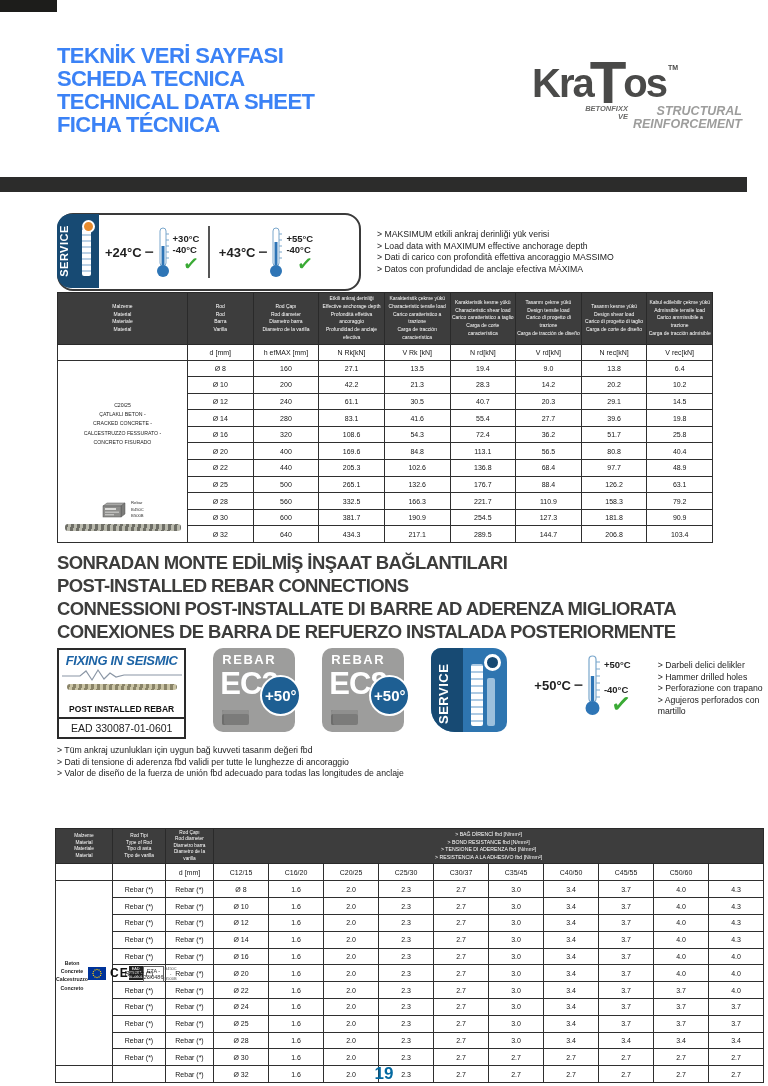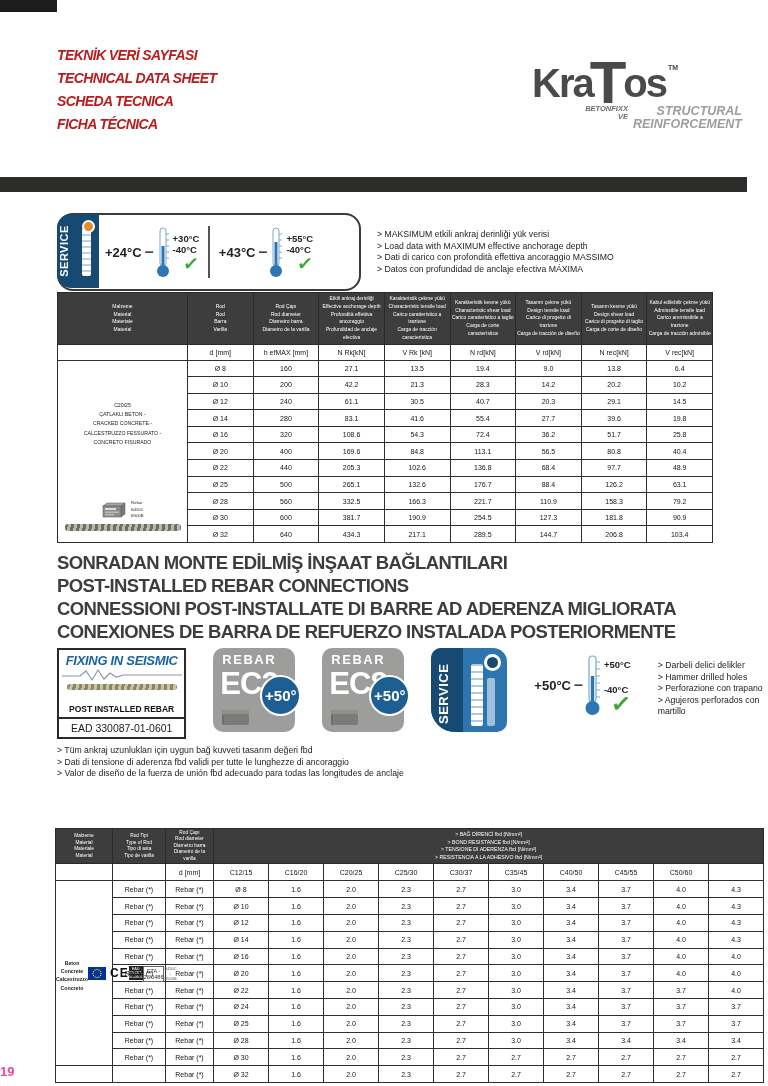--- a/index.html
+++ b/index.html
@@ -6,21 +6,21 @@
   .page{position:relative;width:768px;height:1086px;background:#ffffff;margin:0 auto;
         font-family:"Liberation Sans",sans-serif;overflow:hidden;color:#111;}
   .prelines{white-space:pre-line;}
 
   
   .corner-bar{position:absolute;left:0;top:0;width:57px;height:12px;background:#1d1d1b;}
   .divider-bar{position:absolute;left:0;top:177px;width:747px;height:15px;background:#2c2c2b;}
 
   
   .titles{position:absolute;left:57px;top:44px;}
-  .titles div{font-size:14px;font-weight:bold;color:#b91c1c;line-height:23px;letter-spacing:-0.6px;font-style:italic;}
+  .titles div{font-size:22px;font-weight:bold;color:#3b82f6;line-height:23px;letter-spacing:-0.6px;}
 
   
   .logo{position:absolute;right:26px;top:64px;width:210px;text-align:right;}
   .logo-main{display:flex;justify-content:flex-start;align-items:flex-end;}
   .lk{font-size:40px;font-weight:bold;color:#4a4a49;letter-spacing:-2px;line-height:0.9;}
   .lt{font-size:60px;font-weight:bold;color:#4a4a49;line-height:0.62;margin:0 -3px;}
   .tm{font-size:7px;color:#4a4a49;align-self:flex-start;margin-left:2px;font-weight:bold;}
   .logo-sub{display:flex;justify-content:flex-end;gap:5px;margin-top:4px;}
   .logo-bf{text-align:right;color:#6b6b6a;font-weight:bold;font-size:7.5px;line-height:8px;font-style:italic;}
   .logo-sr{text-align:right;color:#9d9d9c;font-weight:bold;font-style:italic;font-size:12.5px;line-height:13px;}
@@ -112,33 +112,33 @@
   .rebar-blobs{width:48px;height:9px;border-radius:4px;margin:3px 0;
       background:repeating-radial-gradient(circle at 6px 4px,#3f3f3f 0 4px,#6d6d6d 4px 6px);}
   .cert-row{display:flex;align-items:center;gap:4px;margin:2px 0;}
   .ce{font-size:12px;font-weight:bold;letter-spacing:1px;color:#111;}
   .cert-banner{width:50px;background:#222;color:#fff;font-size:3.8px;text-align:center;padding:1px 0;}
   .eta-label{width:50px;border:1px solid #666;font-size:5.5px;text-align:center;padding:1px 0;margin-top:1px;color:#333;}
   .thin-rebar{width:46px;height:3px;margin-top:3px;border-radius:2px;
       background:repeating-linear-gradient(90deg,#9a9a8a 0 2px,#cfcfc2 2px 4px);}
   .spec-caption{font-size:4px;color:#555;margin-top:1px;}
 
-  .page-num{position:absolute;left:0;right:0;top:1064px;text-align:left;font-size:13px;font-weight:bold;color:#ec4899;}
+  .page-num{position:absolute;left:0;right:0;top:1064px;text-align:center;font-size:17px;font-weight:bold;color:#0369a1;}
 </style>
 </head>
 <body>
 
 <div class="page">
 
   <div class="corner-bar"></div>
 
   <div class="titles">
     <div>TEKNİK VERİ SAYFASI</div>
+    <div>SCHEDA TECNICA</div>
     <div>TECHNICAL DATA SHEET</div>
-    <div>SCHEDA TECNICA</div>
     <div>FICHA TÉCNICA</div>
   </div>
 
   <div class="logo">
     <div class="logo-main">
       <span class="lk">Kra</span>
         <span class="lt">T</span>
         <span class="lk">os</span>
         <span class="tm">TM</span>
     </div>

